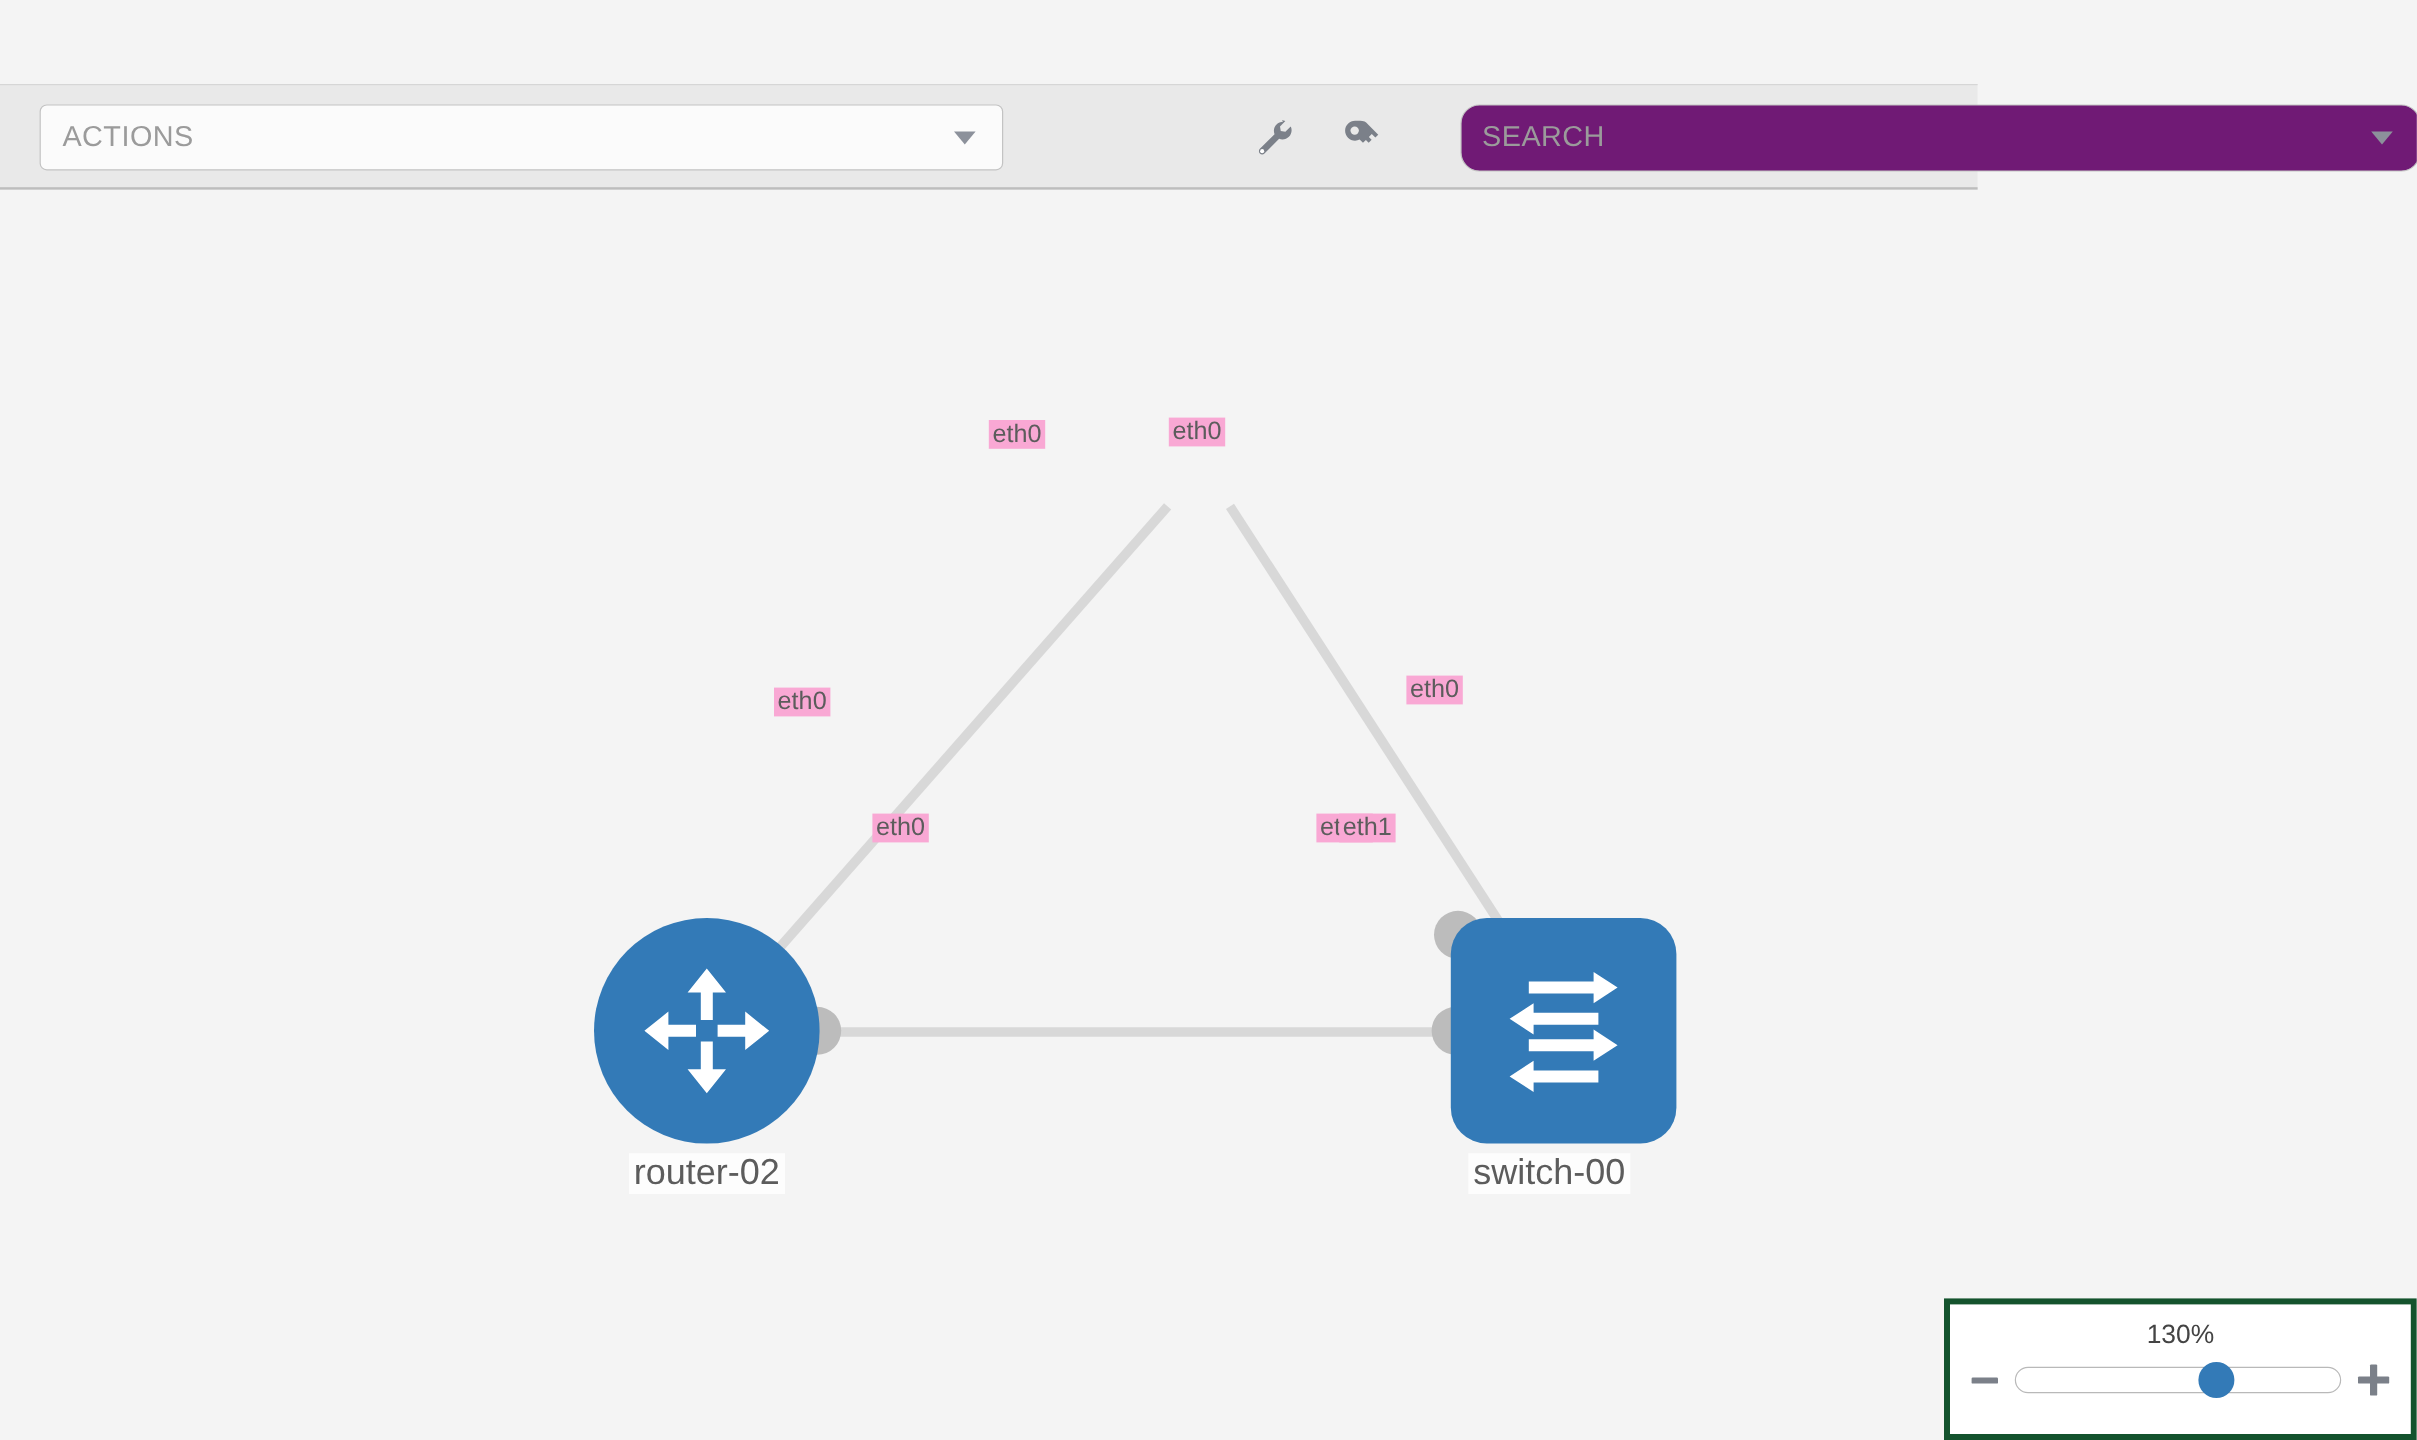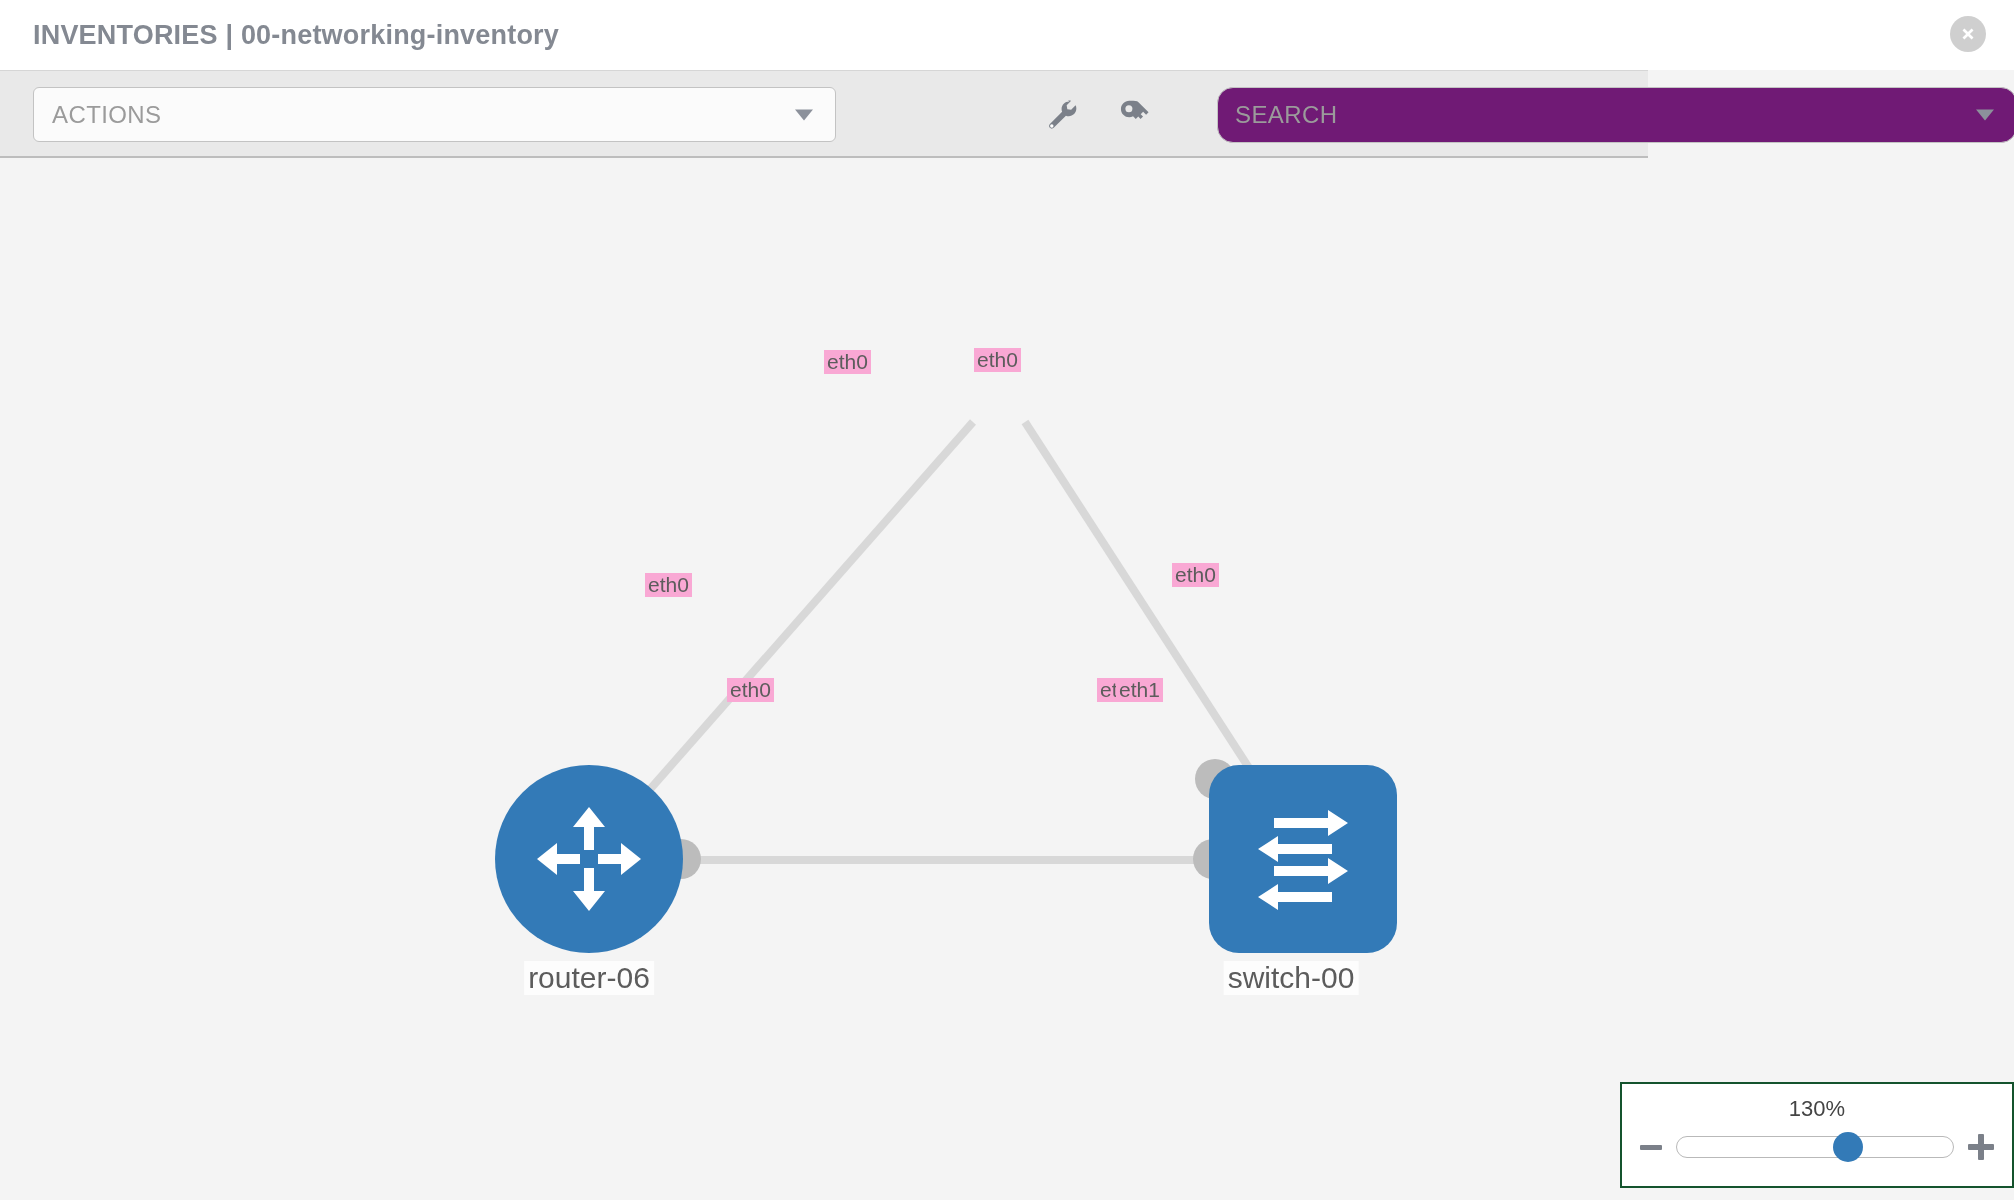--- a/index.html
+++ b/index.html
@@ -105,22 +105,22 @@
   }
 
   .port-nub {
     position: absolute; width: 40px; height: 40px; border-radius: 50%;
     background: #bcbcbc; cursor: pointer;
   }
 
   
   .zoom-panel {
     position: absolute; left: 1620px; top: 1082px;
-    width: 394px; height: 106px;
-    background: #ffffff; border: 2px solid #14532d;
+    width: 394px; height: 118px;
+    background: #ffffff; border: 5px solid #14532d;
   }
   .zoom-value {
     position: absolute; top: 12px; left: 0; width: 100%;
     text-align: center; font-size: 22px; color: #444;
   }
   .zoom-row {
     position: absolute; top: 50px; left: 0; width: 100%;
     display: flex; align-items: center; padding: 0 18px;
   }
   .zoom-minus {
@@ -145,28 +145,20 @@
     position: absolute; top: 50%; width: 30px; height: 30px;
     border-radius: 50%; background: #337ab7; transform: translate(-50%, -50%);
     cursor: pointer;
   }
 </style>
 </head>
 <body>
 
 <div id="app">
 
-  <div class="header">
-    <div class="header-title">INVENTORIES | 00-networking-inventory</div>
-    <div class="close-btn">
-      <svg width="22" height="22" viewBox="0 0 22 22" aria-hidden="true">
-        <path d="M5.5 7.4 L7.4 5.5 L11 9.1 L14.6 5.5 L16.5 7.4 L12.9 11 L16.5 14.6 L14.6 16.5 L11 12.9 L7.4 16.5 L5.5 14.6 L9.1 11 Z" fill="#ffffff"></path>
-      </svg>
-    </div>
-  </div>
 
   <div class="toolbar">
     <div class="actions-select">
       <span class="label">ACTIONS</span>
       <span class="caret"></span>
     </div>
 
     <div class="tool-icons" style="top:27px;">
       <svg class="tool-icon" viewBox="0 0 32 32">
         <path d="M22.8 3.2c-4 0-7.2 3.2-7.2 7.2 0 .9.2 1.8.5 2.6L4.6 24.5c-1 1-1 2.6 0 3.6s2.6 1 3.6 0l11.5-11.5c.8.3 1.7.5 2.6.5 4 0 7.2-3.2 7.2-7.2 0-1.1-.2-2.1-.7-3l-4.2 4.2-3.6-.6-.6-3.6 4.2-4.2c-.9-.4-1.9-.7-2.8-.7z" fill="#7b8089"></path>
@@ -199,21 +191,21 @@
         <div class="node-shape">
           <svg width="112" height="112" viewBox="0 0 112 112">
             <g fill="#ffffff">
               <path d="M56 4 L72 24 L61 24 L61 47 L51 47 L51 24 L40 24 Z"></path>
               <path d="M56 108 L40 88 L51 88 L51 65 L61 65 L61 88 L72 88 Z"></path>
               <path d="M4 56 L24 40 L24 51 L47 51 L47 61 L24 61 L24 72 Z"></path>
               <path d="M108 56 L88 72 L88 61 L65 61 L65 51 L88 51 L88 40 Z"></path>
             </g>
           </svg>
         </div>
-        <div class="node-label">router-06</div>
+        <div class="node-label">router-02</div>
       </div>
 
       <div class="node node-switch" style="left:1209px; top:605px; width:164px; height:188px;">
         <div class="port-nub" style="left:-14px; top:-6px;"></div>
         <div class="port-nub" style="left:-16px; top:74px;"></div>
         <div class="node-shape">
           <svg width="110" height="110" viewBox="0 0 110 110">
             <g fill="#ffffff">
               <path d="M26 14 L80 14 L80 6 L100 19 L80 32 L80 24 L26 24 Z"></path>
               <path d="M84 40 L30 40 L30 32 L10 45 L30 58 L30 50 L84 50 Z"></path>

